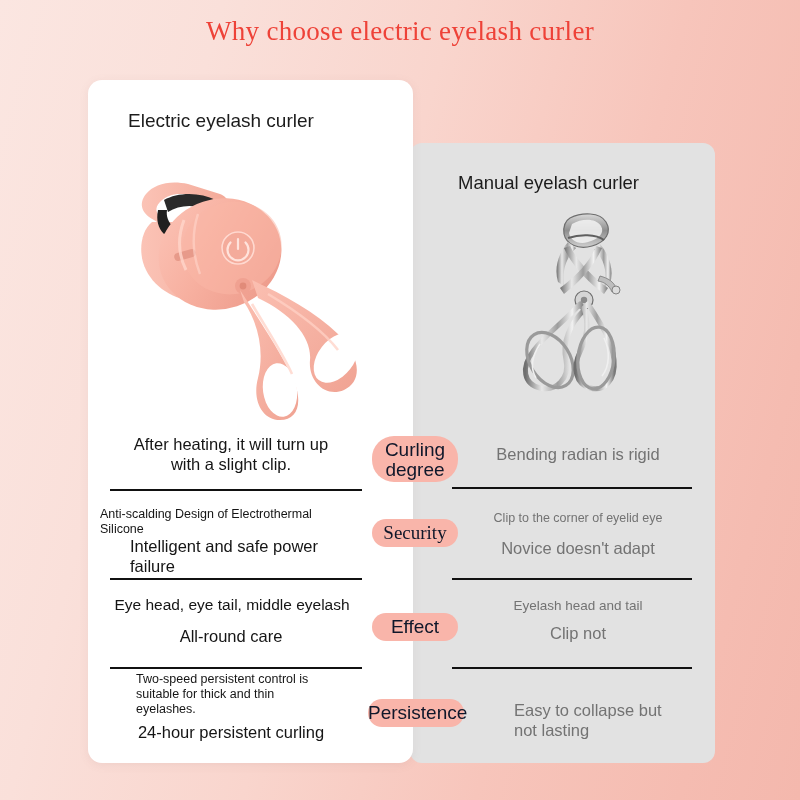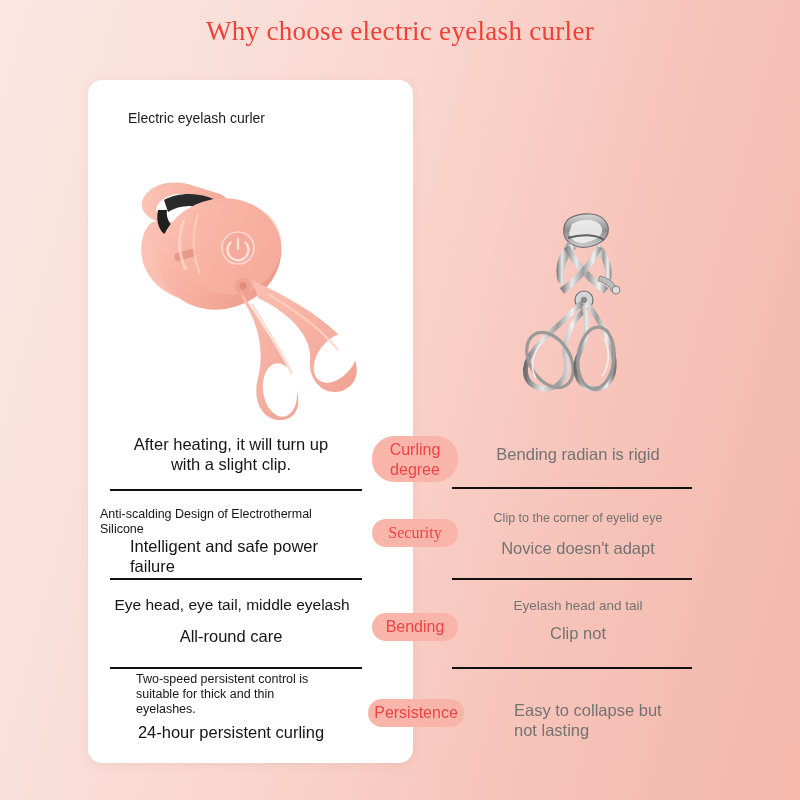--- a/index.html
+++ b/index.html
@@ -57,21 +57,21 @@
     height: 683px;
     background: #ffffff;
     border-radius: 14px;
     box-shadow: 0 2px 10px rgba(150,110,105,0.10);
   }
 
   .panel-title-left {
     position: absolute;
     left: 40px;
     top: 30px;
-    font-size: 14px;
+    font-size: 19px;
     color: #1c1c1c;
   }
   .panel-title-right {
     position: absolute;
     left: 48px;
     top: 29px;
     font-size: 18.5px;
     color: #1c1c1c;
   }
 
@@ -145,23 +145,23 @@
     height: 1.5px;
     background: #111;
   }
 
   
   .pill {
     position: absolute;
     left: 370px;
     width: 90px;
     text-align: center;
-    font-size: 16px;
+    font-size: 19px;
     line-height: 20px;
-    color: #ef4444;
+    color: #0f172a;
     z-index: 5;
   }
   .pill .pill-bg {
     position: absolute;
     left: 2px;
     top: -4px;
     width: 86px;
     background: #f9b5aa;
     border-radius: 22px;
     z-index: -1;
@@ -173,20 +173,23 @@
     white-space: pre-line;
   }
 </style>
 </head>
 <body>
 
 <div class="poster">
 
   <div class="page-title">Why choose electric eyelash curler</div>
 
+  <div class="panel-right">
+    <div class="panel-title-right">Manual eyelash curler</div>
+  </div>
 
   <div class="panel-left">
     <div class="panel-title-left">Electric eyelash curler</div>
   </div>
 
   <svg class="prod-electric" viewBox="0 0 285 270">
     <defs>
       <linearGradient id="pinkBody" x1="0" y1="0" x2="1" y2="1">
         <stop offset="0%" stop-color="#fcc4b7"></stop>
         <stop offset="45%" stop-color="#f7b0a0"></stop>
@@ -339,21 +342,21 @@
       <div class="cell-left" style="top:595px; left:96px; width:272px;">
         <span class="txt-main" style="font-size:15.5px;">Eye head, eye tail, middle eyelash</span>
       </div>
       <div class="cell-left" style="top:626px;">
         <span class="txt-main">All-round care</span>
       </div>
       <div class="divider-left" style="top:667px;"></div>
 
       <div class="pill" style="top:617px;">
         <span class="pill-bg" style="height:28px; top:-4px;"></span>
-        <span class="pill-text">Bending</span>
+        <span class="pill-text">Effect</span>
       </div>
 
       <div class="cell-right" style="top:598px;">
         <span class="txt-sub" style="font-size:13.5px;">Eyelash head and tail</span>
       </div>
       <div class="cell-right" style="top:623px;">
         <span class="txt-main">Clip not</span>
       </div>
       <div class="divider-right" style="top:667px;"></div>
     </div>

